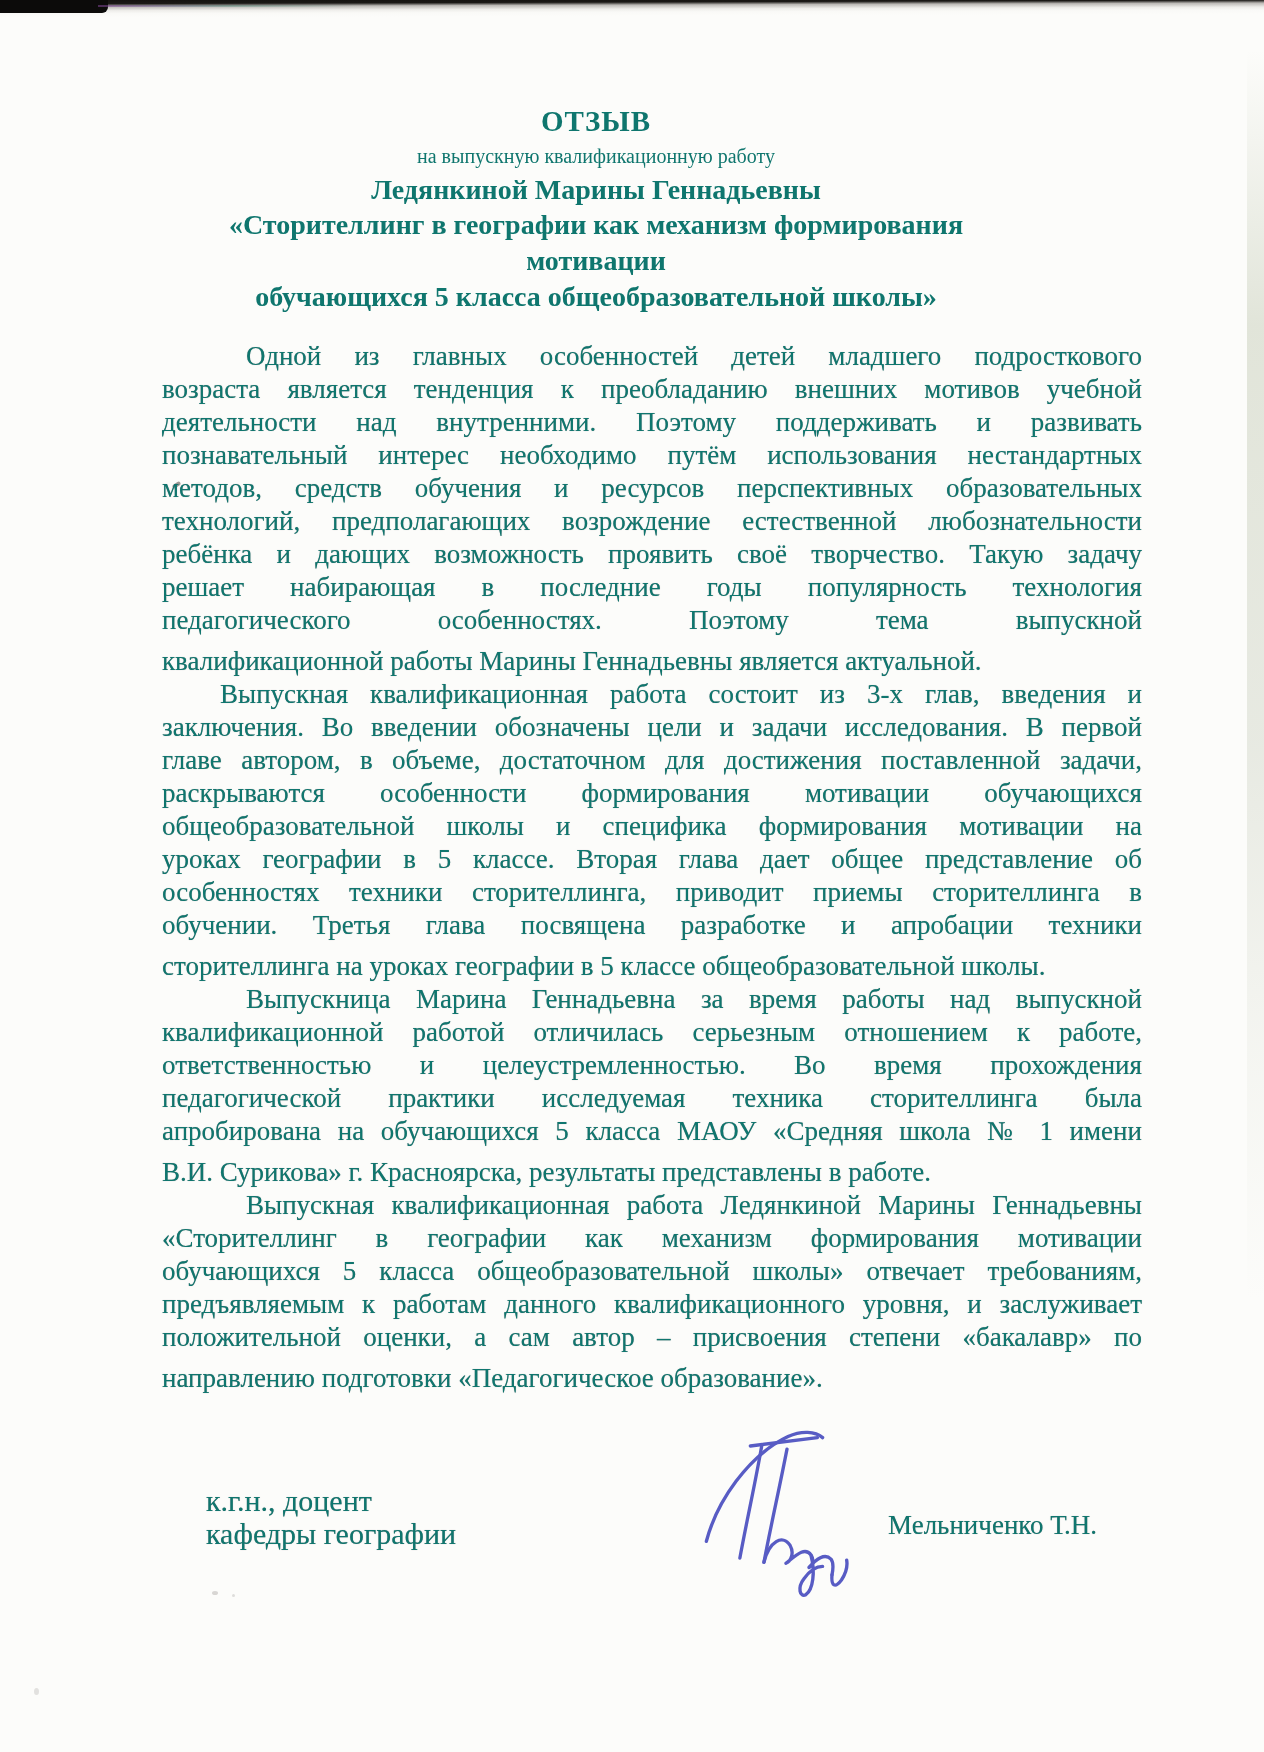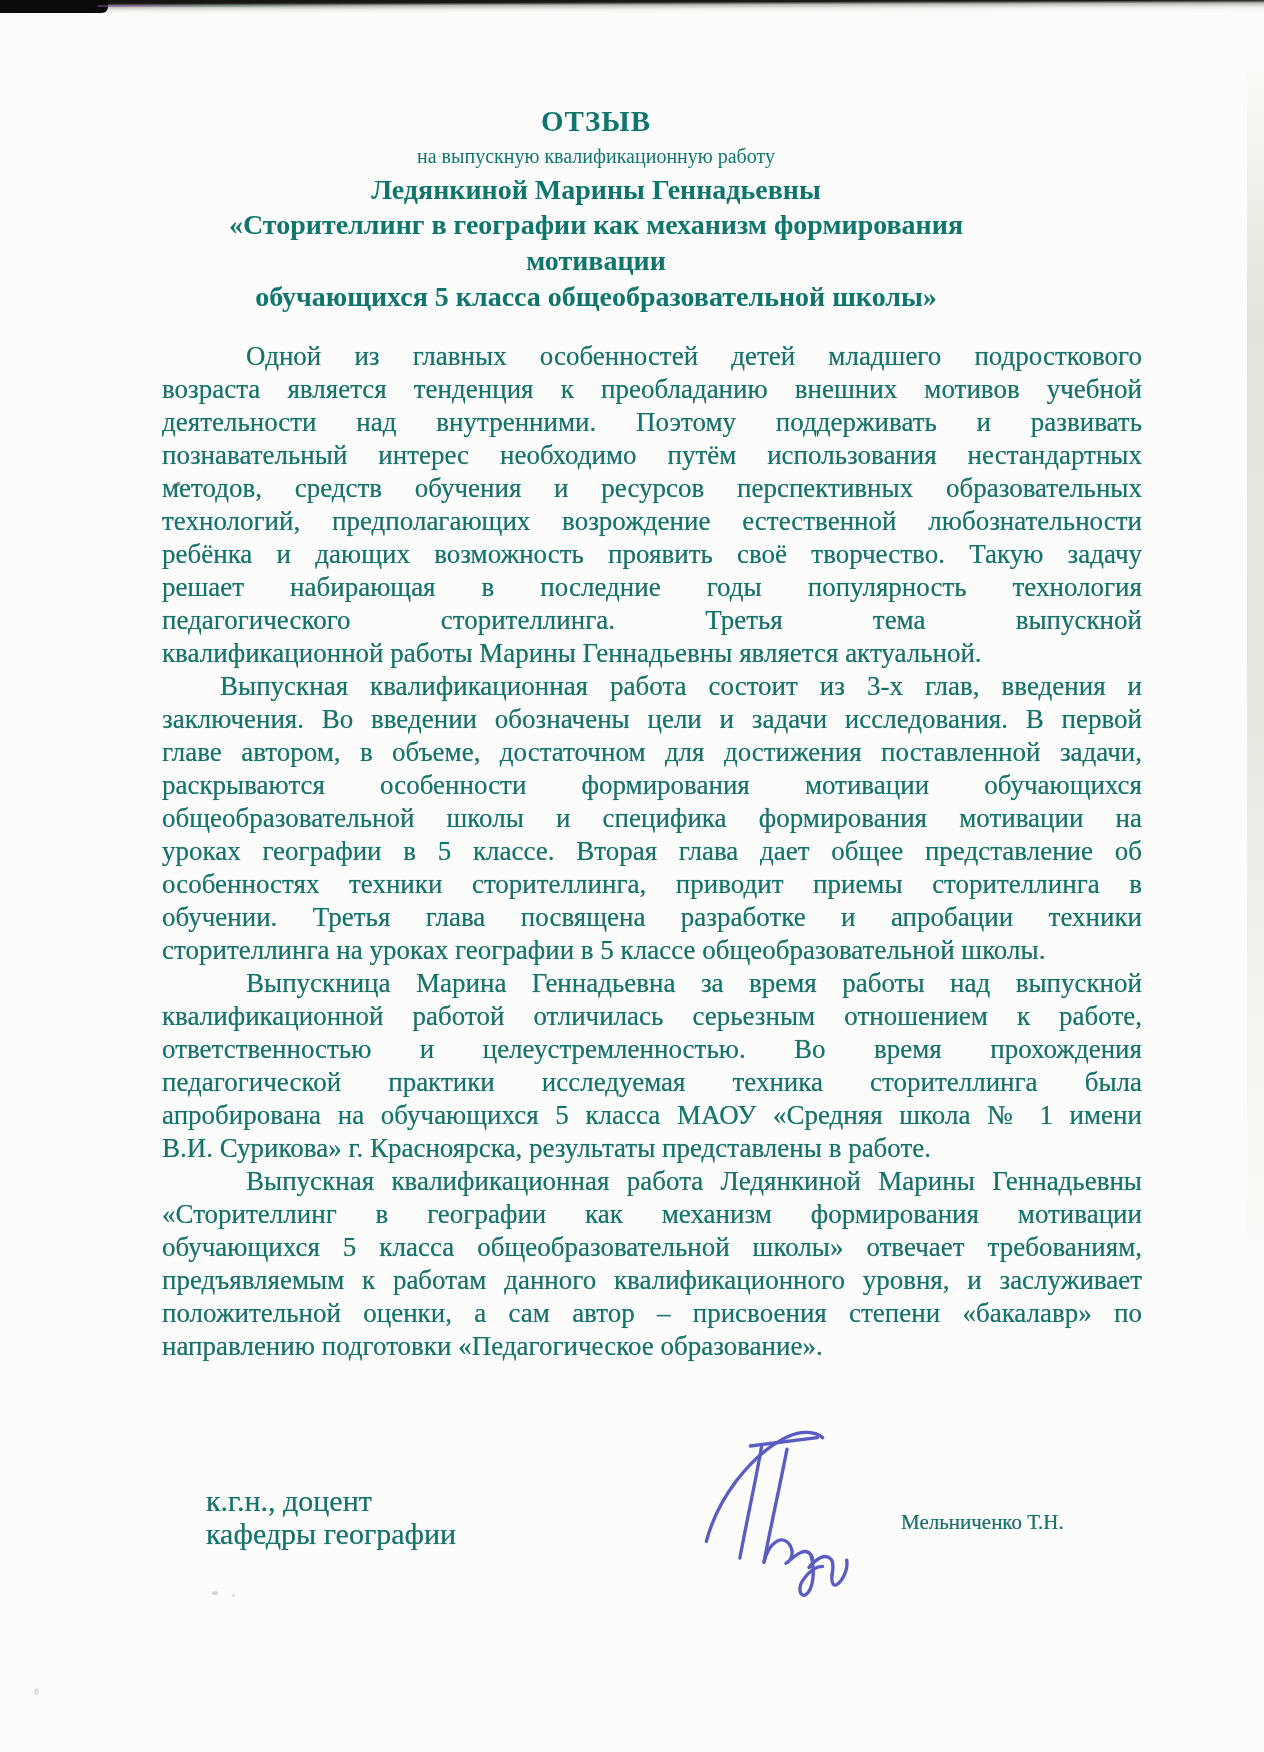--- a/index.html
+++ b/index.html
@@ -62,35 +62,34 @@
   .doc-body {
     position:absolute; left:162px; top:340px; width:980px;
     font-size:27px;
   }
   .para { margin:0; }
   .para .line {
     line-height:33px; white-space:normal;
     text-align:justify; text-align-last:justify;
     text-shadow:0 0 0.7px rgba(70,62,70,0.55);
   }
-  .para .line.last { text-align-last:left; }
+  .para .line.last { text-align-last:left;margin-top:8px; }
   .para .line.first { text-indent:84px; }
   .para:nth-child(2) .line.first { text-indent:58px; }
 
   
   .sig-position {
     position:absolute; left:206px; top:1484px;
     font-size:30px; line-height:33px;
     text-shadow:0 0 0.7px rgba(70,62,70,0.55);
   }
   .sig-name {
     position:absolute; left:888px; top:1510px;
-    font-size:21px;
+    font-size:27px;
     text-shadow:0 0 0.7px rgba(70,62,70,0.55);
-    margin-left:13px;
   }
   .sig-ink { position:absolute; left:698px; top:1424px; width:178px; height:178px; }
 </style>
 </head>
 <body>
 
 <div class="page">
 
   <div class="scan-top"></div>
   <div class="scan-top-corner"></div>
@@ -112,21 +111,21 @@
   <div class="doc-body">
       <div class="para">
         <div class="line first">Одной из главных особенностей детей младшего подросткового</div>
         <div class="line">возраста является тенденция к преобладанию внешних мотивов учебной</div>
         <div class="line">деятельности над внутренними. Поэтому поддерживать и развивать</div>
         <div class="line">познавательный интерес необходимо путём использования нестандартных</div>
         <div class="line">методов, средств обучения и ресурсов перспективных образовательных</div>
         <div class="line">технологий, предполагающих возрождение естественной любознательности</div>
         <div class="line">ребёнка и дающих возможность проявить своё творчество. Такую задачу</div>
         <div class="line">решает набирающая в последние годы популярность технология</div>
-        <div class="line">педагогического сторителлинга. Третья тема выпускной</div>
+        <div class="line">педагогического особенностях. Поэтому тема выпускной</div>
         <div class="line last">квалификационной работы  Марины Геннадьевны  является актуальной.</div>
       </div>
       <div class="para">
         <div class="line first">Выпускная квалификационная работа состоит из 3-х глав, введения и</div>
         <div class="line">заключения. Во введении  обозначены цели и задачи исследования. В первой</div>
         <div class="line">главе автором, в объеме, достаточном для достижения поставленной задачи,</div>
         <div class="line">раскрываются особенности формирования мотивации обучающихся</div>
         <div class="line">общеобразовательной школы  и  специфика формирования мотивации на</div>
         <div class="line">уроках географии в 5 классе. Вторая глава дает общее представление об</div>
         <div class="line">особенностях техники сторителлинга, приводит приемы сторителлинга в</div>

